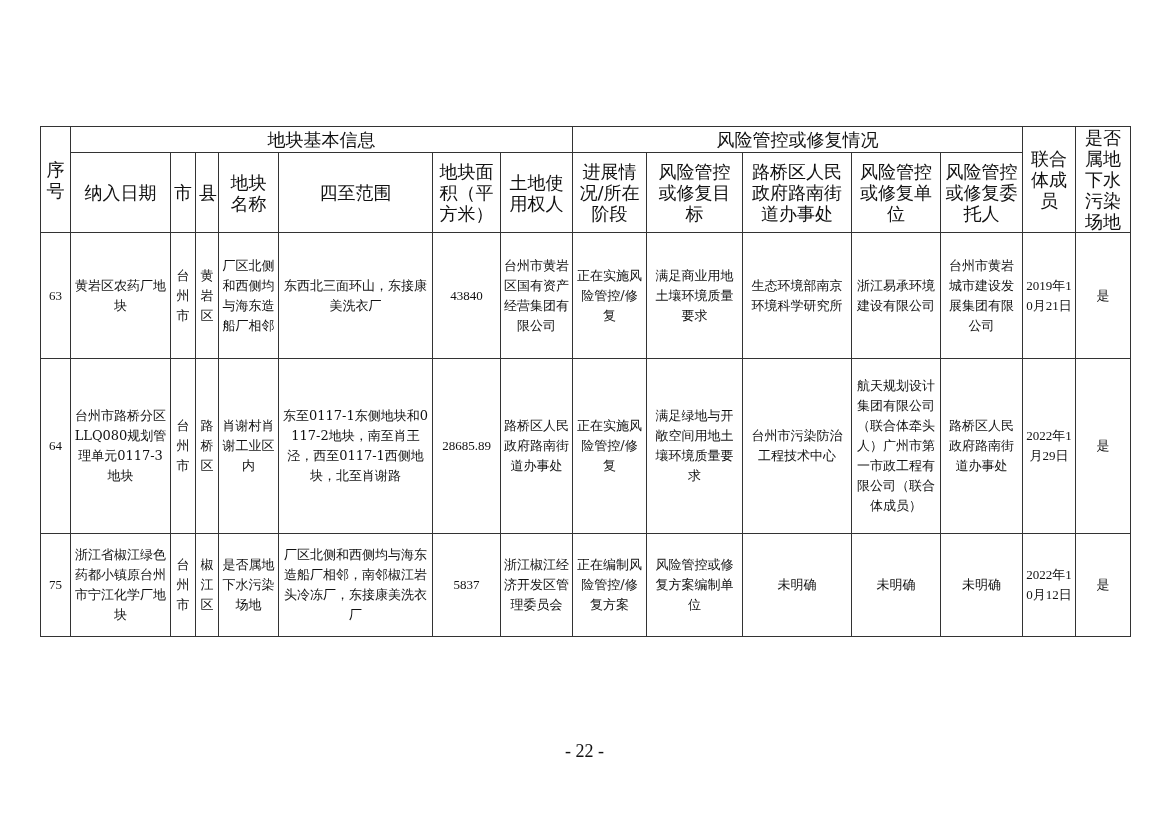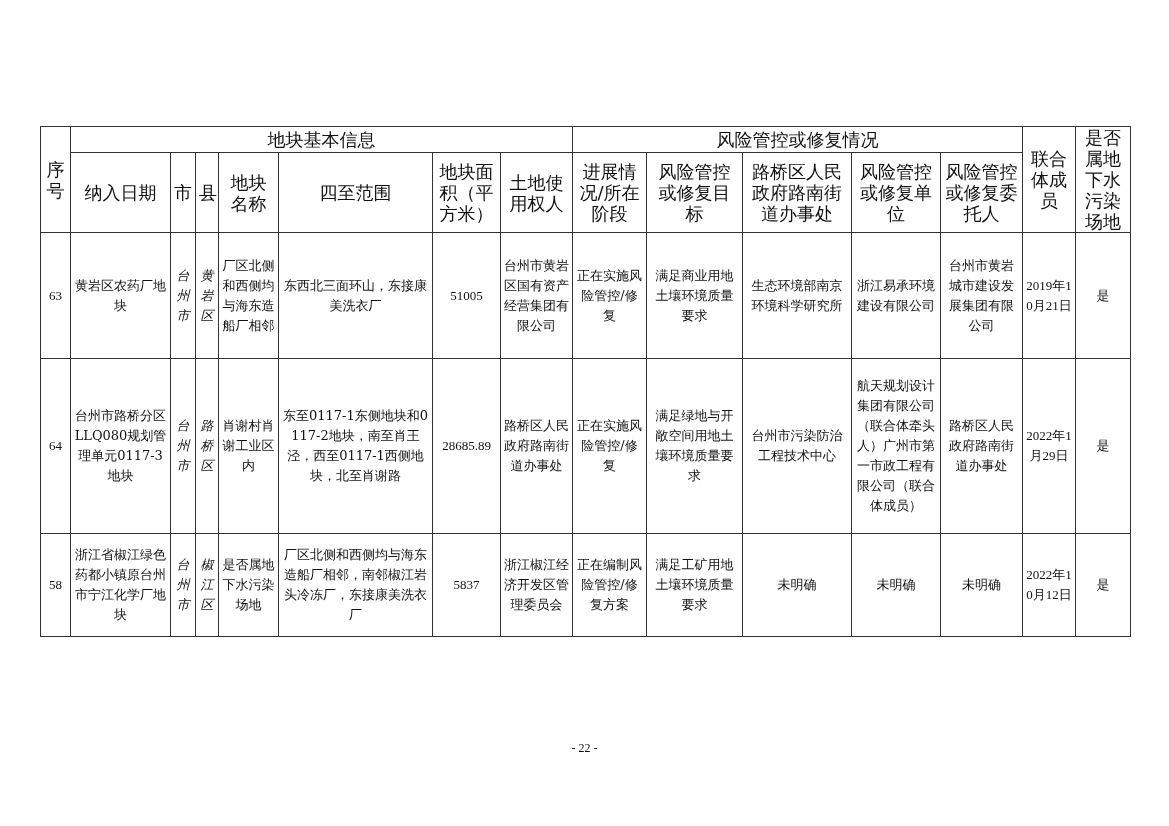--- a/index.html
+++ b/index.html
@@ -12,22 +12,22 @@
                font-weight: normal; font-size: 13px; line-height: 20px; padding: 0 3px;
                word-break: break-all; overflow: hidden; }
   table.main th { font-family: "DejaVu Sans", "Liberation Sans", sans-serif; font-size: 18px; line-height: 21px; }
   tr.h1 { height: 22px; }
   tr.h2 { height: 67px; }
   tr.r63 { height: 126px; }
   tr.r64 { height: 175px; }
   tr.r65 { height: 103px; }
   .num { font-family: "Liberation Serif", "DejaVu Serif", serif; font-size: 14px; }
   .footer { position: absolute; left: 0; width: 1169px; top: 741px; text-align: center;
-            font-family: "Liberation Serif", serif; font-size: 12px; }
-  .vt { line-height: 20px; font-style: italic; }
+            font-family: "Liberation Serif", serif; font-size: 18px; }
+  .vt { line-height: 20px; }
 </style>
 </head>
 <body>
 
 <div class="page">
   <table class="main">
     <colgroup>
       <col style="width:30px">
       <col style="width:100px">
       <col style="width:25px">
@@ -68,21 +68,21 @@
       </tr>
     </thead>
     <tbody>
       <tr class="r63">
         <td class="num">63</td>
         <td>黄岩区农药厂地块</td>
         <td class="vt">台州市</td>
         <td class="vt">黄岩区</td>
         <td>厂区北侧和西侧均与海东造船厂相邻</td>
         <td>东西北三面环山，东接康美洗衣厂</td>
-        <td class="num">51005</td>
+        <td class="num">43840</td>
         <td>台州市黄岩区国有资产经营集团有限公司</td>
         <td>正在实施风险管控/修复</td>
         <td>满足商业用地土壤环境质量要求</td>
         <td>生态环境部南京环境科学研究所</td>
         <td>浙江易承环境建设有限公司</td>
         <td>台州市黄岩城市建设发展集团有限公司</td>
         <td class="num">2019年10月21日</td>
         <td>是</td>
       </tr>
       <tr class="r64">
@@ -96,30 +96,30 @@
         <td>路桥区人民政府路南街道办事处</td>
         <td>正在实施风险管控/修复</td>
         <td>满足绿地与开敞空间用地土壤环境质量要求</td>
         <td>台州市污染防治工程技术中心</td>
         <td>航天规划设计集团有限公司（联合体牵头人）广州市第一市政工程有限公司（联合体成员）</td>
         <td>路桥区人民政府路南街道办事处</td>
         <td class="num">2022年1月29日</td>
         <td>是</td>
       </tr>
       <tr class="r65">
-        <td class="num">58</td>
+        <td class="num">75</td>
         <td>浙江省椒江绿色药都小镇原台州市宁江化学厂地块</td>
         <td class="vt">台州市</td>
         <td class="vt">椒江区</td>
         <td>是否属地下水污染场地</td>
         <td>厂区北侧和西侧均与海东造船厂相邻，南邻椒江岩头冷冻厂，东接康美洗衣厂</td>
         <td class="num">5837</td>
         <td>浙江椒江经济开发区管理委员会</td>
         <td>正在编制风险管控/修复方案</td>
-        <td>满足工矿用地土壤环境质量要求</td>
+        <td>风险管控或修复方案编制单位</td>
         <td>未明确</td>
         <td>未明确</td>
         <td>未明确</td>
         <td class="num">2022年10月12日</td>
         <td>是</td>
       </tr>
     </tbody>
   </table>
 
   <div class="footer">- 22 -</div>

